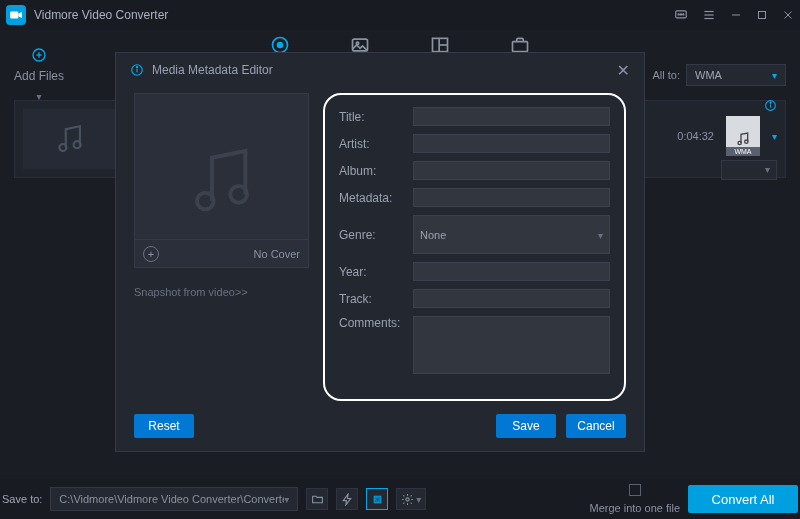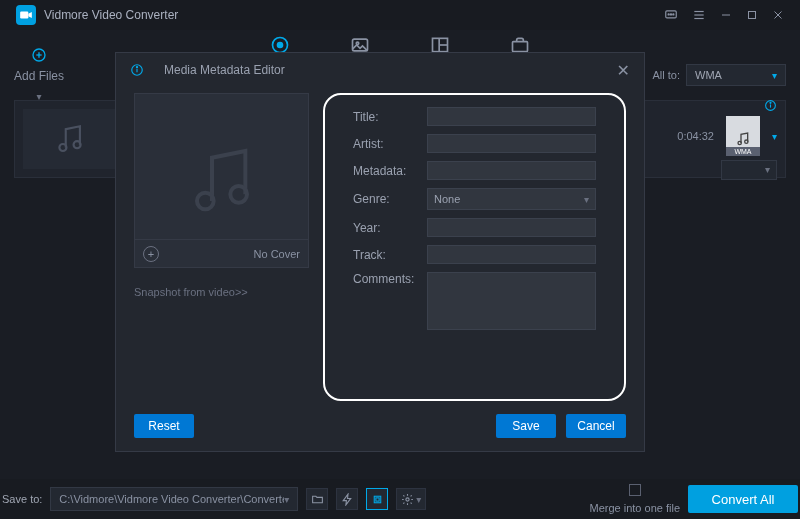--- a/index.html
+++ b/index.html
@@ -1,18 +1,18 @@
 <!DOCTYPE html>
 <html><head>
 <meta charset="utf-8">
 <style>
 * { margin: 0; padding: 0; box-sizing: border-box; font-family: "Segoe UI", Arial, sans-serif; }
 body { width: 800px; height: 519px; background: #1a1d24; color: #a0a6b3; font-size: 12px; overflow: hidden; position: relative; }
 
-.titlebar { height: 30px; background: #181b21; display: flex; align-items: center; padding: 0 16px; gap: 8px; }
+.titlebar { height: 30px; background: #181b21; display: flex; align-items: center; padding: 0 6px; gap: 8px; }
 .app-logo { width: 20px; height: 20px; background: #00a0e0; border-radius: 4px; display: flex; align-items: center; justify-content: center; }
 .app-title { color: #aab1c0; font-size: 12px; flex: 1; }
 .titlebar-icons { display: flex; gap: 14px; align-items: center; color: #8a92a3; }
 .titlebar-icons svg, .titlebar-icons span { cursor: pointer; }
 
 .tabbar { height: 30px; display: flex; justify-content: center; align-items: center; gap: 60px; }
 .tabbar svg { cursor: pointer; }
 .tab-active { color: #00a9e9; }
 .tab-inactive { color: #8a92a3; }
 
@@ -31,33 +31,33 @@
 
 .bottombar { position: absolute; bottom: 0; left: 0; right: 0; height: 40px; background: #181b21; display: flex; align-items: center; padding: 0 2px; gap: 8px; font-size: 11px; }
 .path-box { background: #232831; border: 1px solid #323844; height: 24px; width: 248px; display: flex; align-items: center; padding: 0 8px; color: #8a92a3; justify-content: space-between; }
 .bb-icon { width: 22px; height: 22px; display: flex; align-items: center; justify-content: center; background: #232831; border: 1px solid #2d3340; cursor: pointer; color: #8a92a3; }
 .bb-icon.on { color: #00a9e9; border-color: #00a9e9; }
 .merge { display: flex; align-items: center; gap: 6px; color: #8a92a3; cursor: pointer; flex-direction: column; }
 .convert-all-btn { background: #00a0e0; color: #fff; height: 28px; width: 110px; display: flex; align-items: center; justify-content: center; font-size: 13px; cursor: pointer; border-radius: 2px; }
 
 
 .modal { position: absolute; top: 52px; left: 115px; width: 530px; height: 400px; background: #23272f; border: 1px solid #353a46; display: flex; flex-direction: column; }
-.modal-head { height: 34px; display: flex; align-items: center; padding: 0 14px; gap: 20px; color: #9aa1b0; font-size: 12px; }
+.modal-head { height: 34px; display: flex; align-items: center; padding: 0 14px; gap: 8px; color: #9aa1b0; font-size: 12px; }
 .modal-head .close { margin-left: auto; cursor: pointer; font-size: 16px; color: #8a92a3; }
 .modal-body { flex: 1; display: flex; gap: 14px; padding: 6px 18px 0 18px; }
 .cover-col { width: 175px; }
 .cover-box { width: 175px; height: 175px; background: #2a2f39; border: 1px solid #353a46; position: relative; display: flex; align-items: center; justify-content: center; }
 .cover-bottom { height: 28px; border-top: 1px solid #353a46; width: 100%; position: absolute; bottom: 0; display: flex; align-items: center; padding: 0 8px; font-size: 11px; color: #8a92a3; }
 .cover-bottom .plus { width: 16px; height: 16px; border: 1px solid #6a7080; border-radius: 50%; display: flex; align-items: center; justify-content: center; cursor: pointer; }
 .snapshot-link { color: #6a7080; font-size: 11px; margin-top: 18px; cursor: pointer; }
-.form-col { flex: 1; border: 2px solid #fff; border-radius: 18px; padding: 12px 28px; }
+.form-col { flex: 1; border: 2px solid #fff; border-radius: 18px; padding: 12px 14px; }
 .frow { display: flex; align-items: center; gap: 8px; margin-bottom: 8px; font-size: 12px; }
 .frow label { width: 66px; color: #9aa1b0; }
 .finput { flex: 1; height: 19px; background: #31363f; border: 1px solid #3b414d; color: #c5cad4; padding: 0 6px; font-size: 11px; }
-.fselect { flex: 1; height: 22px; background: #31363f; border: 1px solid #3b414d; color: #9aa1b0; padding: 0 6px; font-size: 11px; display: flex; align-items: center; justify-content: space-between; cursor: pointer; }
+.fselect { flex: 1; height: 39px; background: #31363f; border: 1px solid #3b414d; color: #9aa1b0; padding: 0 6px; font-size: 11px; display: flex; align-items: center; justify-content: space-between; cursor: pointer; }
 .ftextarea { flex: 1; height: 58px; background: #31363f; border: 1px solid #3b414d; resize: none; color: #c5cad4; padding: 4px 6px; font-size: 11px; }
 .modal-foot { height: 50px; display: flex; align-items: center; padding: 0 18px; gap: 10px; }
 .btn { height: 24px; width: 60px; display: flex; align-items: center; justify-content: center; font-size: 12px; cursor: pointer; border-radius: 2px; color: #fff; }
 .btn-blue { background: #0078d4; }
 .modal-foot .spacer { flex: 1; }
 
 .chev::after { content: '▾'; color: #00a9e9; font-size: 10px; }
 .chev-gray::after { content: '▾'; color: #6a7080; font-size: 10px; }
 .cb { width: 12px; height: 12px; border: 1px solid #5a6070; }
 </style>
@@ -245,20 +245,24 @@
     <div class="form-col">
       <div class="frow">
           <label>Title:</label>
           <input class="finput" style="">
         </div>
       <div class="frow">
           <label>Artist:</label>
           <input class="finput" style="">
         </div>
       <div class="frow">
+          <label>Album:</label>
+          <input class="finput" style="">
+        </div>
+      <div class="frow">
           <label>Metadata:</label>
           <input class="finput" style="">
         </div>
       <div class="frow">
           <label>Genre:</label>
         <div class="fselect">
           <span>None</span>
           <span class="chev-gray"></span>
         </div>
       </div>

